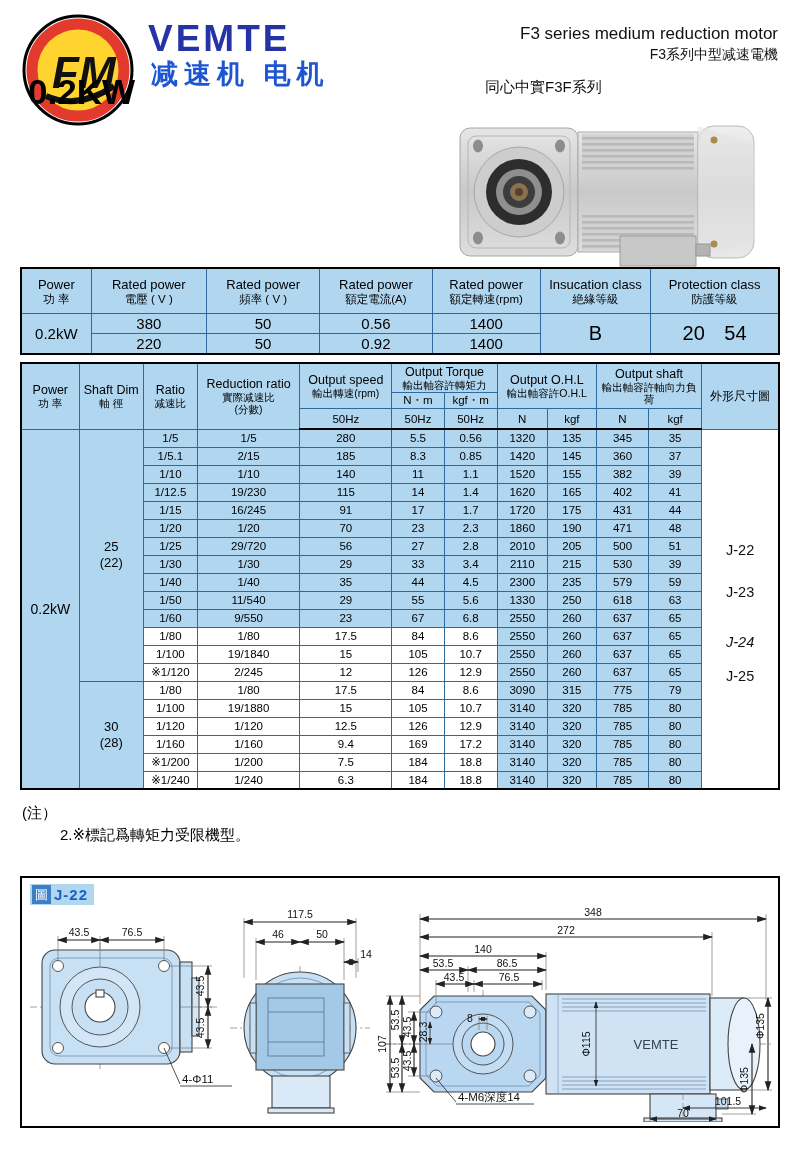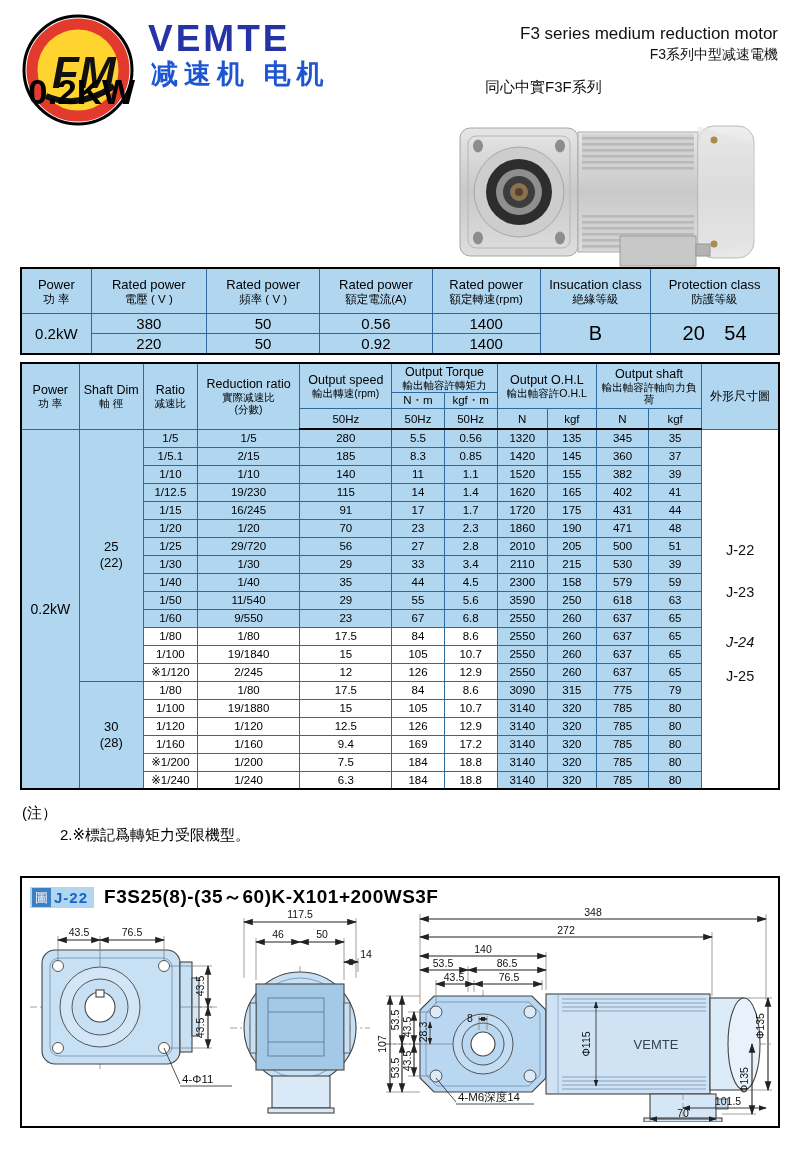--- a/index.html
+++ b/index.html
@@ -345,31 +345,31 @@
           <td class="always-blue">530</td>
           <td class="always-blue">39</td>
         </tr>
         <tr class="blue">
           <td>1/40</td>
           <td>1/40</td>
           <td>35</td>
           <td>44</td>
           <td>4.5</td>
           <td class="always-blue">2300</td>
-          <td class="always-blue">158</td>
+          <td class="always-blue">235</td>
           <td class="always-blue">579</td>
           <td class="always-blue">59</td>
         </tr>
         <tr class="blue">
           <td>1/50</td>
           <td>11/540</td>
           <td>29</td>
           <td>55</td>
           <td>5.6</td>
-          <td class="always-blue">3590</td>
+          <td class="always-blue">1330</td>
           <td class="always-blue">250</td>
           <td class="always-blue">618</td>
           <td class="always-blue">63</td>
         </tr>
         <tr class="blue">
           <td>1/60</td>
           <td>9/550</td>
           <td>23</td>
           <td>67</td>
           <td>6.8</td>
@@ -489,21 +489,20 @@
         <span>2.※標記爲轉矩力受限機型。</span>
       </div>
   </div>
 
   <div class="drawing-box">
     <div class="drawing-title">
       <span class="fig-tag">
         <span class="glyph">圖</span>
         <span class="code">J-22</span>
       </span>
-      <span class="model-code">F3S25(8)-(35～60)K-X101+200WS3F</span>
     </div>
 
     <svg class="dim-svg" width="753" height="214" viewBox="0 0 753 214">
       <defs>
         <marker id="ar" markerWidth="9" markerHeight="8" refX="8" refY="4" orient="auto-start-reverse">
           <path d="M9,4 L0,1 L0,7 z" fill="#222"></path>
         </marker>
       </defs>
       <g stroke="#444" fill="none" stroke-width="1.1">
 

